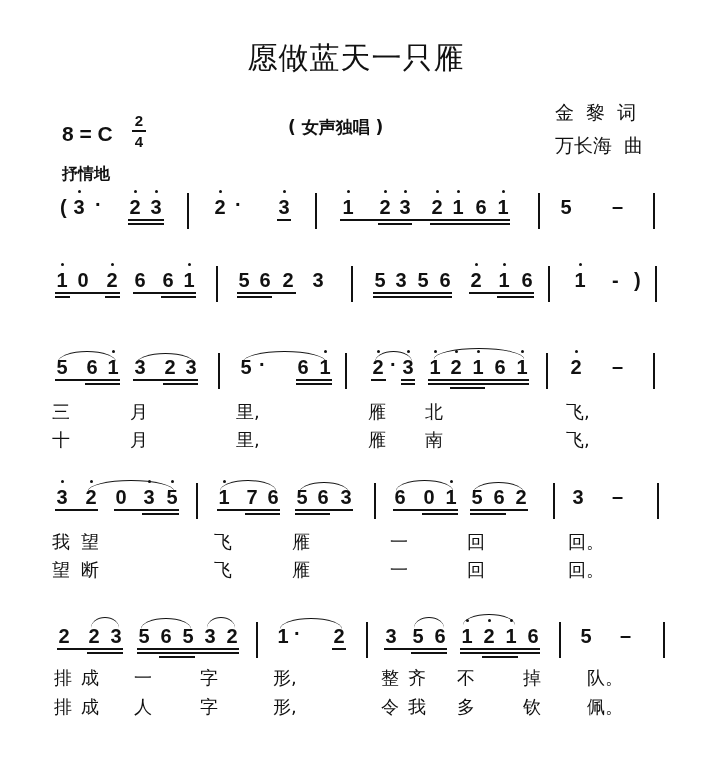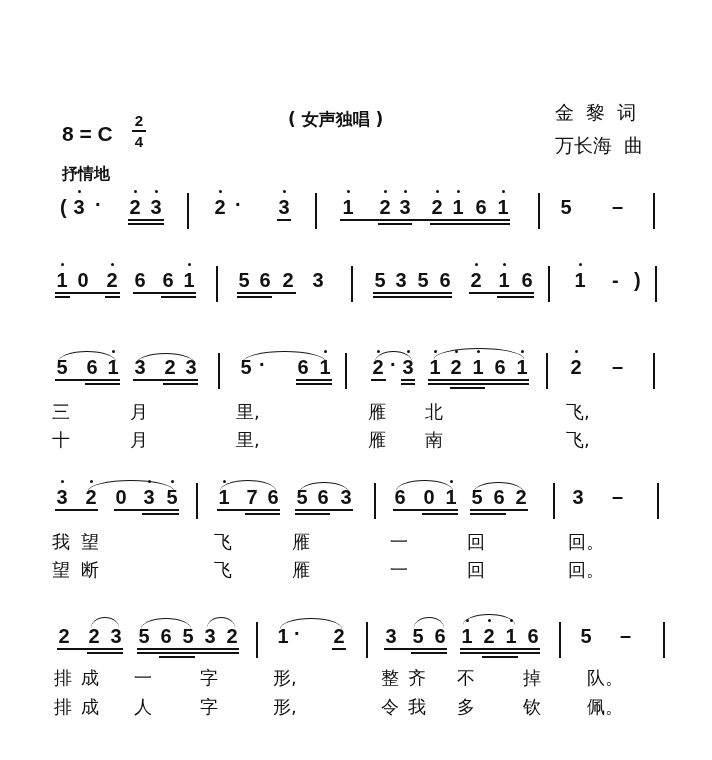--- a/index.html
+++ b/index.html
@@ -1,35 +1,36 @@
 <!DOCTYPE html>
 <html><head>
 <meta charset="utf-8">
 <style>
   html, body { margin: 0; padding: 0; background: #ffffff; }
   #score { position: relative; width: 712px; height: 760px; background: #ffffff; overflow: hidden; color: #111; }
   .title { position: absolute; left: 0; width: 712px; top: 38px; text-align: center; font-family: "DejaVu Sans", sans-serif; font-size: 30px; letter-spacing: 1px; color: #111; }
-  .subtitle { position: absolute; left: 288px; top: 108px; font-family: "DejaVu Sans", sans-serif; font-size: 17px; font-weight: bold; color: #111; }
+  .subtitle { position: absolute; left: 288px; top: 116px; font-family: "DejaVu Sans", sans-serif; font-size: 17px; font-weight: bold; color: #111; }
   .credit { position: absolute; left: 555px; font-family: "DejaVu Sans", sans-serif; font-size: 19px; color: #111; white-space: pre; }
   .key { position: absolute; left: 62px; top: 122px; font-family: "Liberation Sans", sans-serif; font-size: 21px; font-weight: bold; color: #111; }
   .timesig { position: absolute; left: 132px; top: 112px; width: 14px; text-align: center; font-family: "Liberation Sans", sans-serif; font-size: 15px; font-weight: bold; line-height: 17px; }
   .timesig .bar { display: block; height: 2px; background: #111; margin: 1px 0; }
   .tempo { position: absolute; left: 62px; top: 164px; font-family: "DejaVu Sans", sans-serif; font-size: 16px; font-weight: bold; color: #111; }
   .note { position: absolute; width: 16px; margin-left: -8px; text-align: center; font-family: "Liberation Sans", sans-serif; font-weight: bold; font-size: 20px; line-height: 22px; color: #111; }
   .note .hd { position: absolute; left: 50%; top: -6px; width: 3px; height: 3px; margin-left: -1.5px; background: #111; border-radius: 50%; }
   .sym { position: absolute; font-family: "Liberation Sans", sans-serif; font-weight: bold; font-size: 20px; line-height: 22px; color: #111; }
   .uline { position: absolute; height: 1.5px; background: #111; }
   .barline { position: absolute; width: 1.5px; background: #111; }
   .arc { position: absolute; border-top: 1.6px solid #111; border-radius: 50% 50% 0 0 / 100% 100% 0 0; height: 10px; }
   .lyric { position: absolute; width: 20px; margin-left: -10px; text-align: left; font-family: "DejaVu Sans", sans-serif; font-size: 18px; color: #111; white-space: nowrap; }
 </style>
 </head>
 <body>
 
 <div id="score">
+  <div class="title">愿做蓝天一只雁</div>
   <div class="subtitle">( 女声独唱 )</div>
   <div class="credit" style="top:100px;">金  黎  词</div>
   <div class="credit" style="top:133px;">万长海  曲</div>
   <div class="key">8 = C</div>
   <div class="timesig">
     <span>2</span>
     <span class="bar"></span>
     <span>4</span>
   </div>
   <div class="tempo">抒情地</div>

